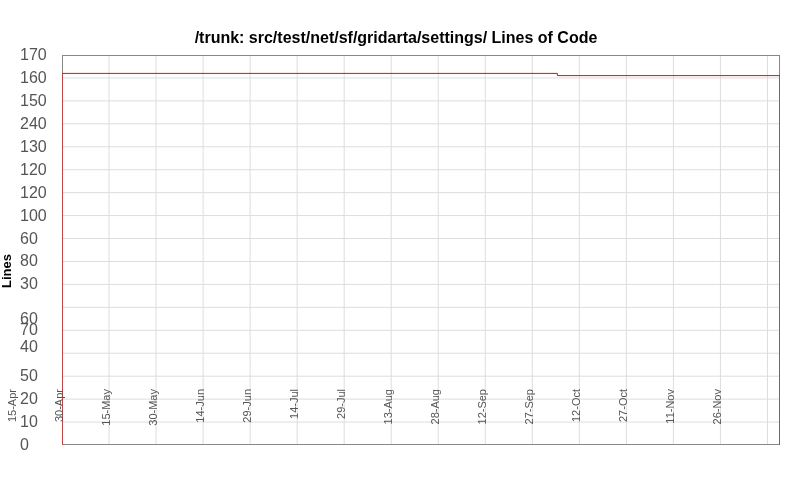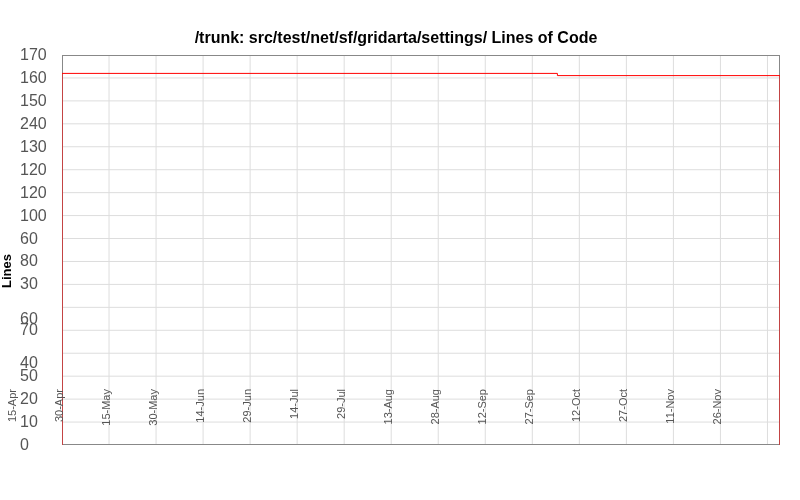--- a/index.html
+++ b/index.html
@@ -131,21 +131,21 @@
       <rect x="0.5" y="0.5" width="717" height="389" fill="none" stroke="#888" stroke-width="1"></rect>
       <polyline class="data-line" points="0.0,390.0 0.0,18.4 495.4,18.4 495.4,20.6 718.0,20.6 718.0,390.0" stroke="#ff0000"></polyline>
     </svg>
   </div>
 
   <div>
       <div class="ytick" style="top: 424px;">0</div>
       <div class="ytick" style="top: 401.059px;">10</div>
       <div class="ytick" style="top: 378.118px;">20</div>
       <div class="ytick" style="top: 355.176px;">50</div>
-      <div class="ytick" style="top: 342px;">40</div>
+      <div class="ytick" style="top: 326px;">40</div>
       <div class="ytick" style="top: 309.294px;">70</div>
       <div class="ytick" style="top: 298px;">60</div>
       <div class="ytick" style="top: 263.412px;">30</div>
       <div class="ytick" style="top: 240.471px;">80</div>
       <div class="ytick" style="top: 217.529px;">60</div>
       <div class="ytick" style="top: 194.588px;">100</div>
       <div class="ytick" style="top: 171.647px;">120</div>
       <div class="ytick" style="top: 148.706px;">120</div>
       <div class="ytick" style="top: 125.765px;">130</div>
       <div class="ytick" style="top: 102.824px;">240</div>

